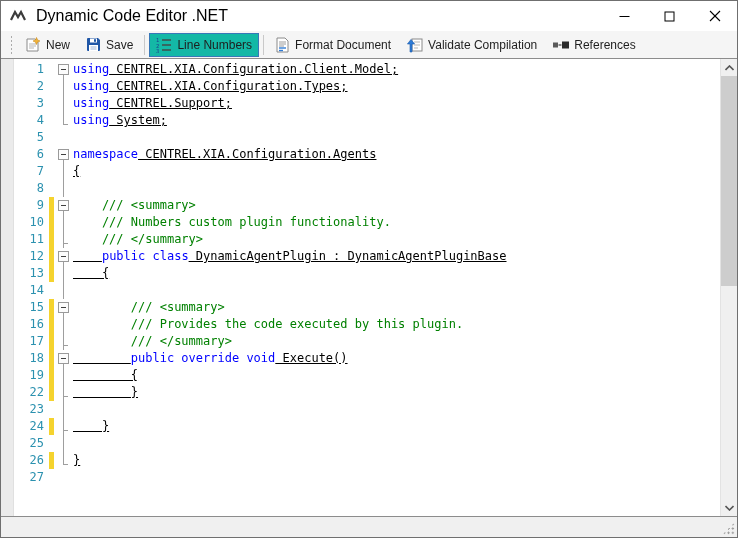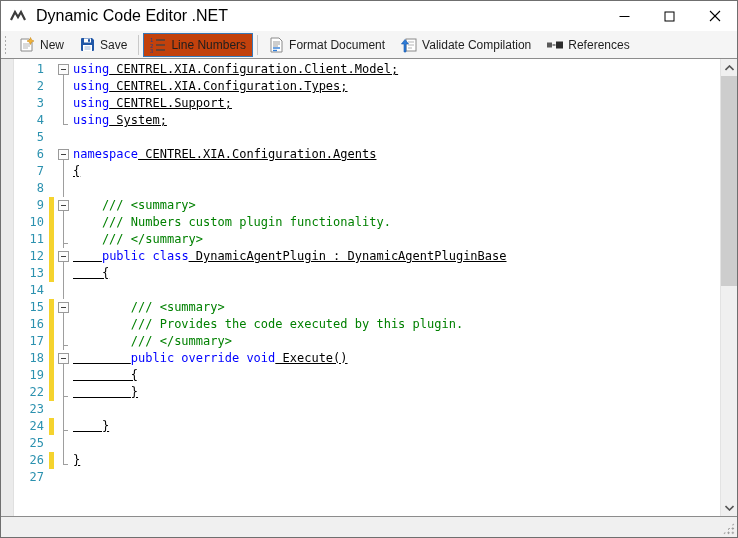--- a/index.html
+++ b/index.html
@@ -24,35 +24,35 @@
   .tb-spacer{ flex:1; }
   .winbtn{
     width:45px; height:29px; display:flex; align-items:center; justify-content:center;
     background:transparent; border:none; cursor:default;
   }
 
   
   .toolbar{
     height:28px; background:#F5F5F5; flex:0 0 auto;
     display:flex; align-items:center;
-    padding-left:2px;
+    padding-left:8px;
     border-bottom:1px solid #8C8C8C;
   }
   .grip{
     width:4px; height:20px; margin:0 3px 0 1px;
     background-image:radial-gradient(circle, #ABABAB 34%, transparent 36%);
     background-size:3px 4px;
   }
   .tbtn{
     display:flex; align-items:center; gap:5px;
     padding:3px 6px; margin:0 1px;
     font-size:12px; color:#1E1E1E;
     background:transparent; border:1px solid transparent;
   }
-  .tbtn.toggled{ border:1px solid var(--accent); background:#c2410c;text-align:right; }
+  .tbtn.toggled{ border:1px solid var(--accent); background:#14b8a6;text-align:right; }
   .sep{ width:1px; height:20px; background:#C9C9C9; margin:0 3px; }
 
   
   .editor{
     flex:1 1 auto; position:relative; background:#FFFFFF;
     border-top:0; border-bottom:1px solid #8C8C8C;
     overflow:hidden;
   }
   .margin-strip{
     position:absolute; left:0; top:0; bottom:0; width:13px;

